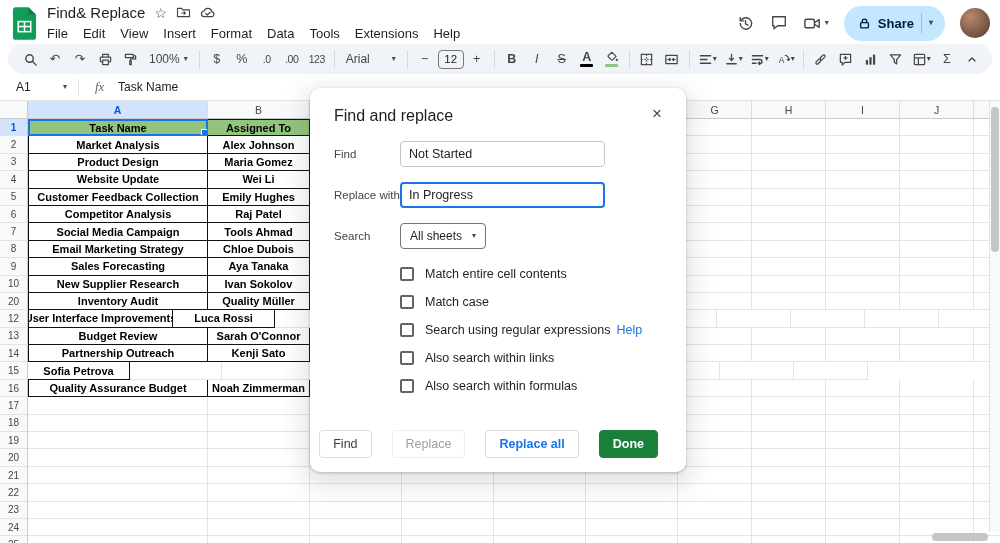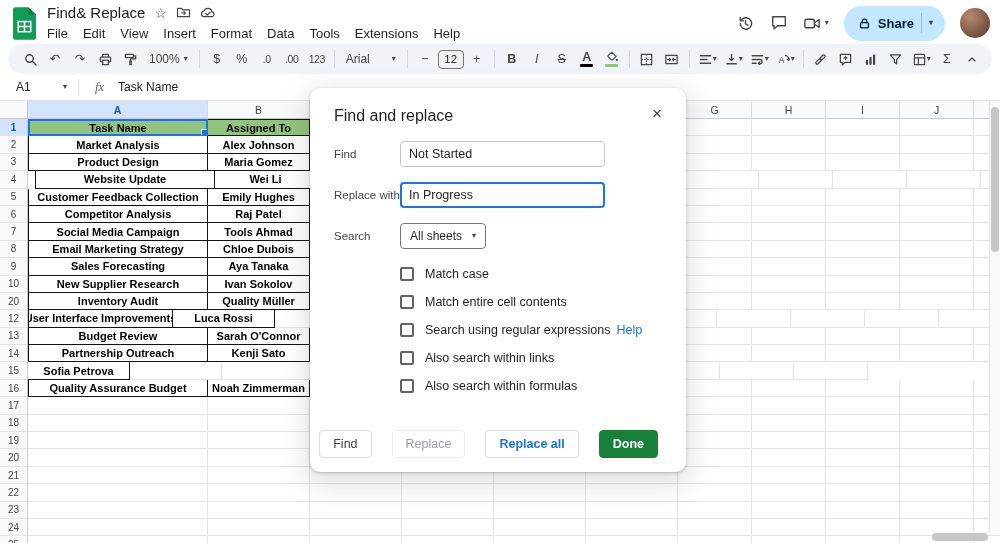--- a/index.html
+++ b/index.html
@@ -405,21 +405,21 @@
           <div class="cell" style="width: 92px;"></div>
           <div class="cell" style="width: 92px;"></div>
           <div class="cell" style="width: 74px;"></div>
           <div class="cell" style="width: 74px;"></div>
           <div class="cell" style="width: 74px;"></div>
           <div class="cell" style="width: 74px;"></div>
           <div class="cell" style="width: 74px;"></div>
         </div>
         <div class="grow">
           <div class="rowhead">4</div>
-          <div class="cell tdata bleft" style="width: 180px; margin-left: 7px;">Website Update</div>
+          <div class="cell tdata bleft" style="width: 180px;">Website Update</div>
           <div class="cell tdata" style="width: 102px;">Wei Li</div>
           <div class="cell" style="width: 92px;"></div>
           <div class="cell" style="width: 92px;"></div>
           <div class="cell" style="width: 92px;"></div>
           <div class="cell" style="width: 92px;"></div>
           <div class="cell" style="width: 74px;"></div>
           <div class="cell" style="width: 74px;"></div>
           <div class="cell" style="width: 74px;"></div>
           <div class="cell" style="width: 74px;"></div>
           <div class="cell" style="width: 74px;"></div>
@@ -739,25 +739,25 @@
     <div class="frow">
       <span class="flabel">Search</span>
       <div class="fselect">
         <span>All sheets</span>
         <span class="caret">▾</span>
       </div>
     </div>
     <div class="cbgroup">
         <div class="cbrow">
           <span class="cbox"></span>
-          <span class="cblabel">Match case</span>
+          <span class="cblabel">Match entire cell contents</span>
         </div>
         <div class="cbrow">
           <span class="cbox"></span>
-          <span class="cblabel">Match entire cell contents</span>
+          <span class="cblabel">Match case</span>
         </div>
         <div class="cbrow">
           <span class="cbox"></span>
           <span class="cblabel">Search using regular expressions</span>
           <a class="helplink">Help</a>
         </div>
         <div class="cbrow">
           <span class="cbox"></span>
           <span class="cblabel">Also search within links</span>
         </div>

